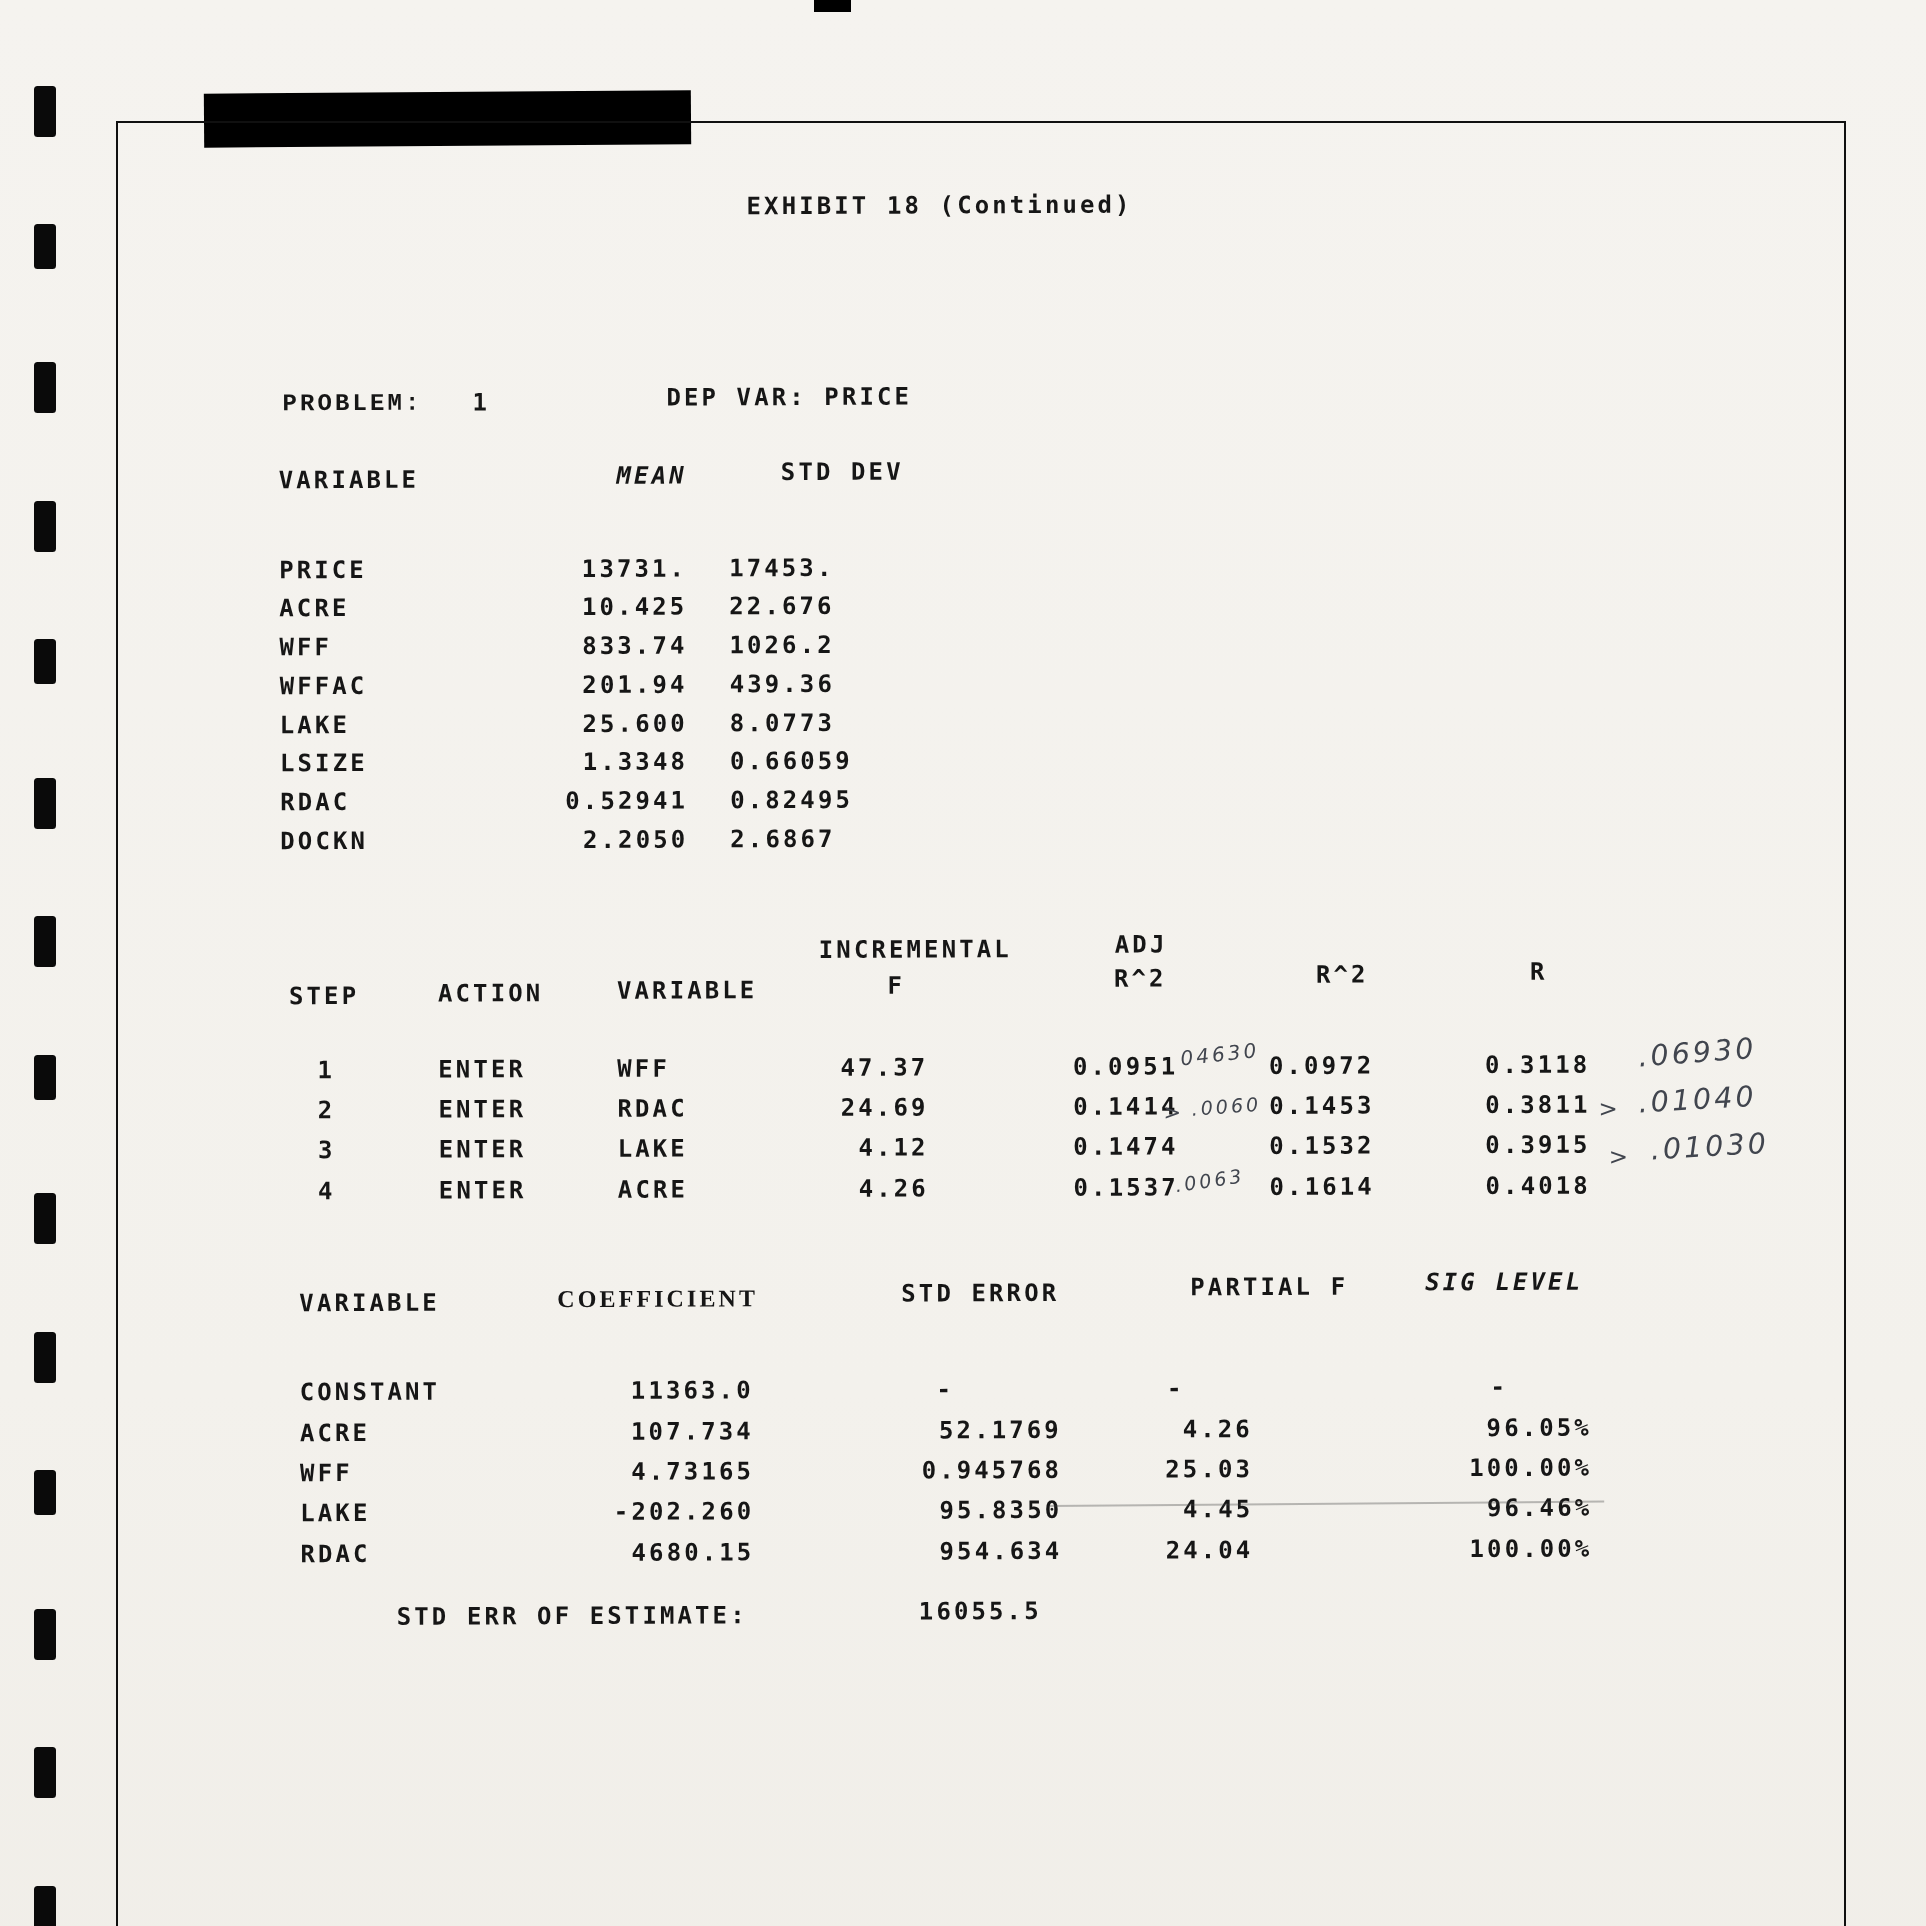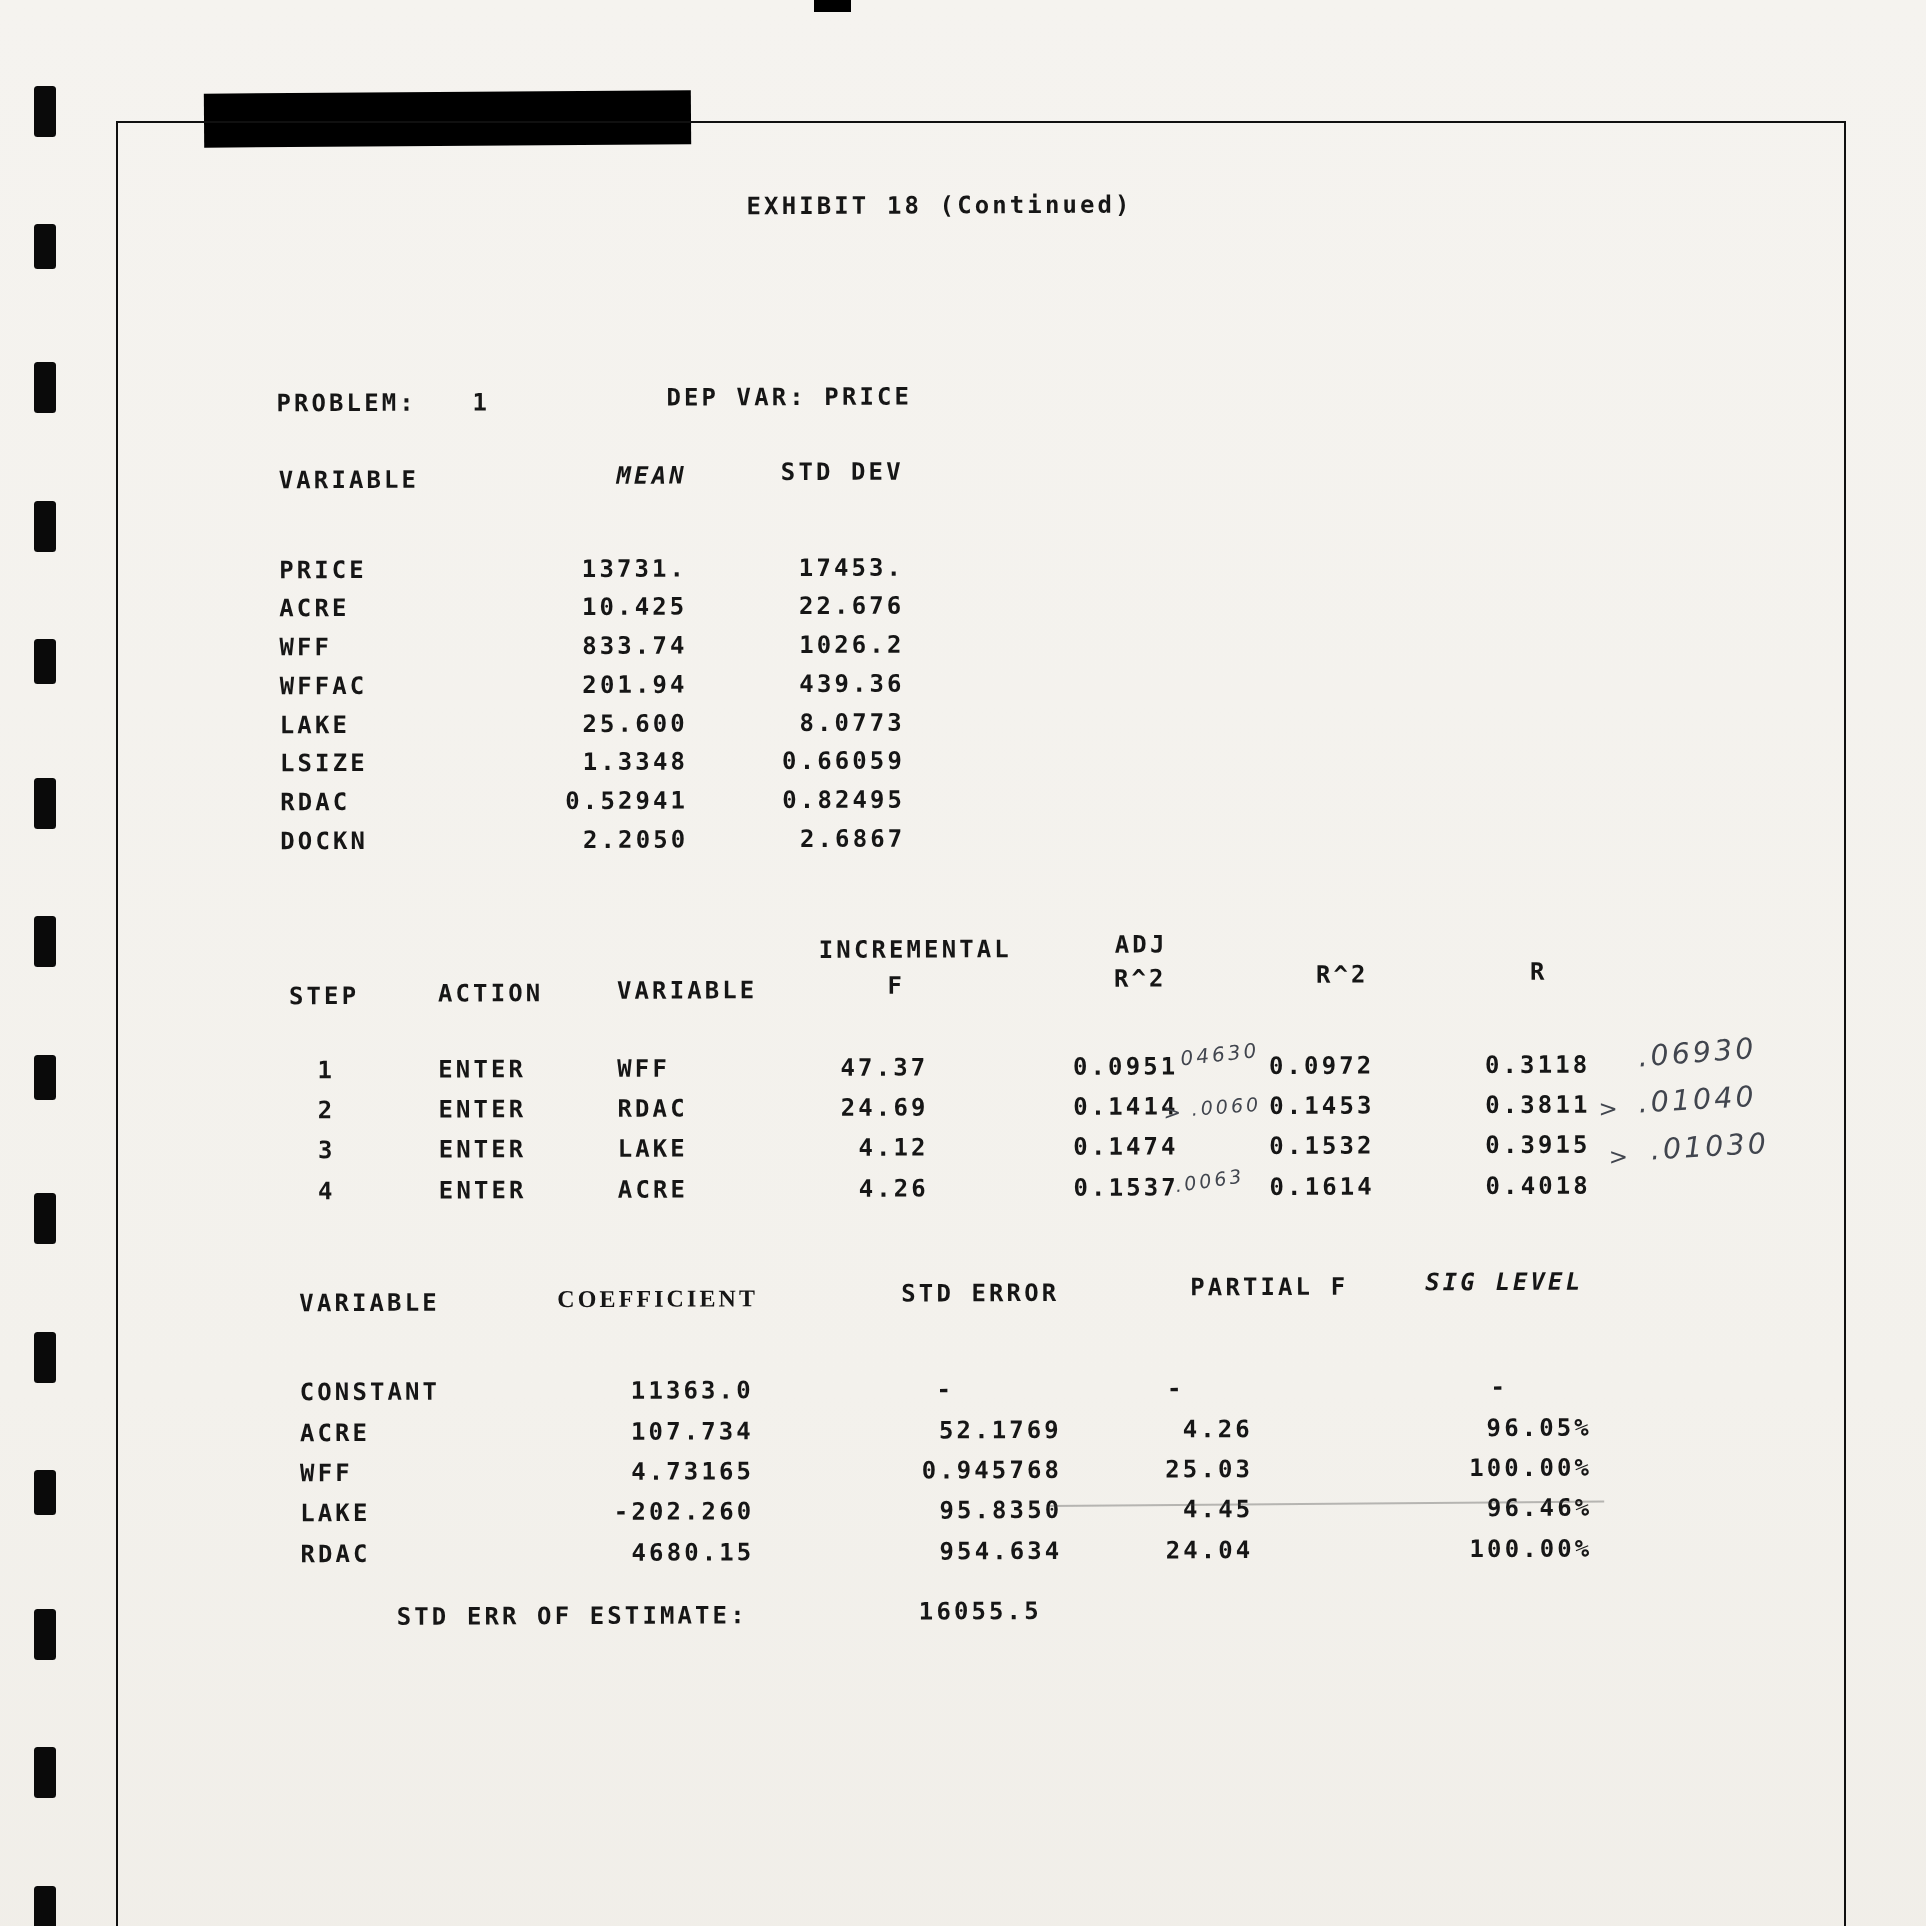--- a/index.html
+++ b/index.html
@@ -56,21 +56,21 @@
   .trow{
     position:absolute;
     left:0; width:1954px; height:40px;
   }
   .right{text-align:right;}
   .center{text-align:center !important;}
 
   
   .s-var {left:282px;  width:308px;}
   .s-mean{left:443px; width:247px; text-align:right;}
-  .s-std {left:732px; width:175px; text-align:right;}
+  .s-std {left:732px; width:175px; text-align:left;}
 
   
   .w-step  {left:304px;  width:46px; text-align:center;}
   .w-action{left:439px; width:193px;}
   .w-var   {left:618px; width:193px;}
   .w-f     {left:751px; width:178px; text-align:right;}
   .w-adj   {left:1002px; width:177px; text-align:right;}
   .w-r2    {left:1202px; width:173px; text-align:right;}
   .w-r     {left:1410px; width:181px; text-align:right;}
 
@@ -121,21 +121,21 @@
     </div>
 
   <div class="redaction"></div>
   <div class="mark-top"></div>
   <div class="border"></div>
 
   <div class="content">
 
     <div class="t" style="left:751px; top:195px;">EXHIBIT 18 (Continued)</div>
 
-    <div class="t" style="left:280px; top:390px;">PROBLEM:</div>
+    <div class="t" style="left:286px; top:390px;font-family:Liberation Mono, monospace;">PROBLEM:</div>
     <div class="t" style="left:476px; top:390px;">1</div>
     <div class="t" style="left:670px; top:386px;">DEP VAR: PRICE</div>
 
     <div class="t" style="left:282px; top:467px;">VARIABLE</div>
     <div class="t right" style="left:443px; top:464px; width:247px;font-style:italic;">MEAN</div>
     <div class="t right" style="left:732px; top:461px; width:175px;">STD DEV</div>
     <div id="summary-rows">
         <div class="trow" style="top: 557px;">
           <span class="cell s-var">PRICE</span>
           <span class="cell s-mean">13731.</span>

